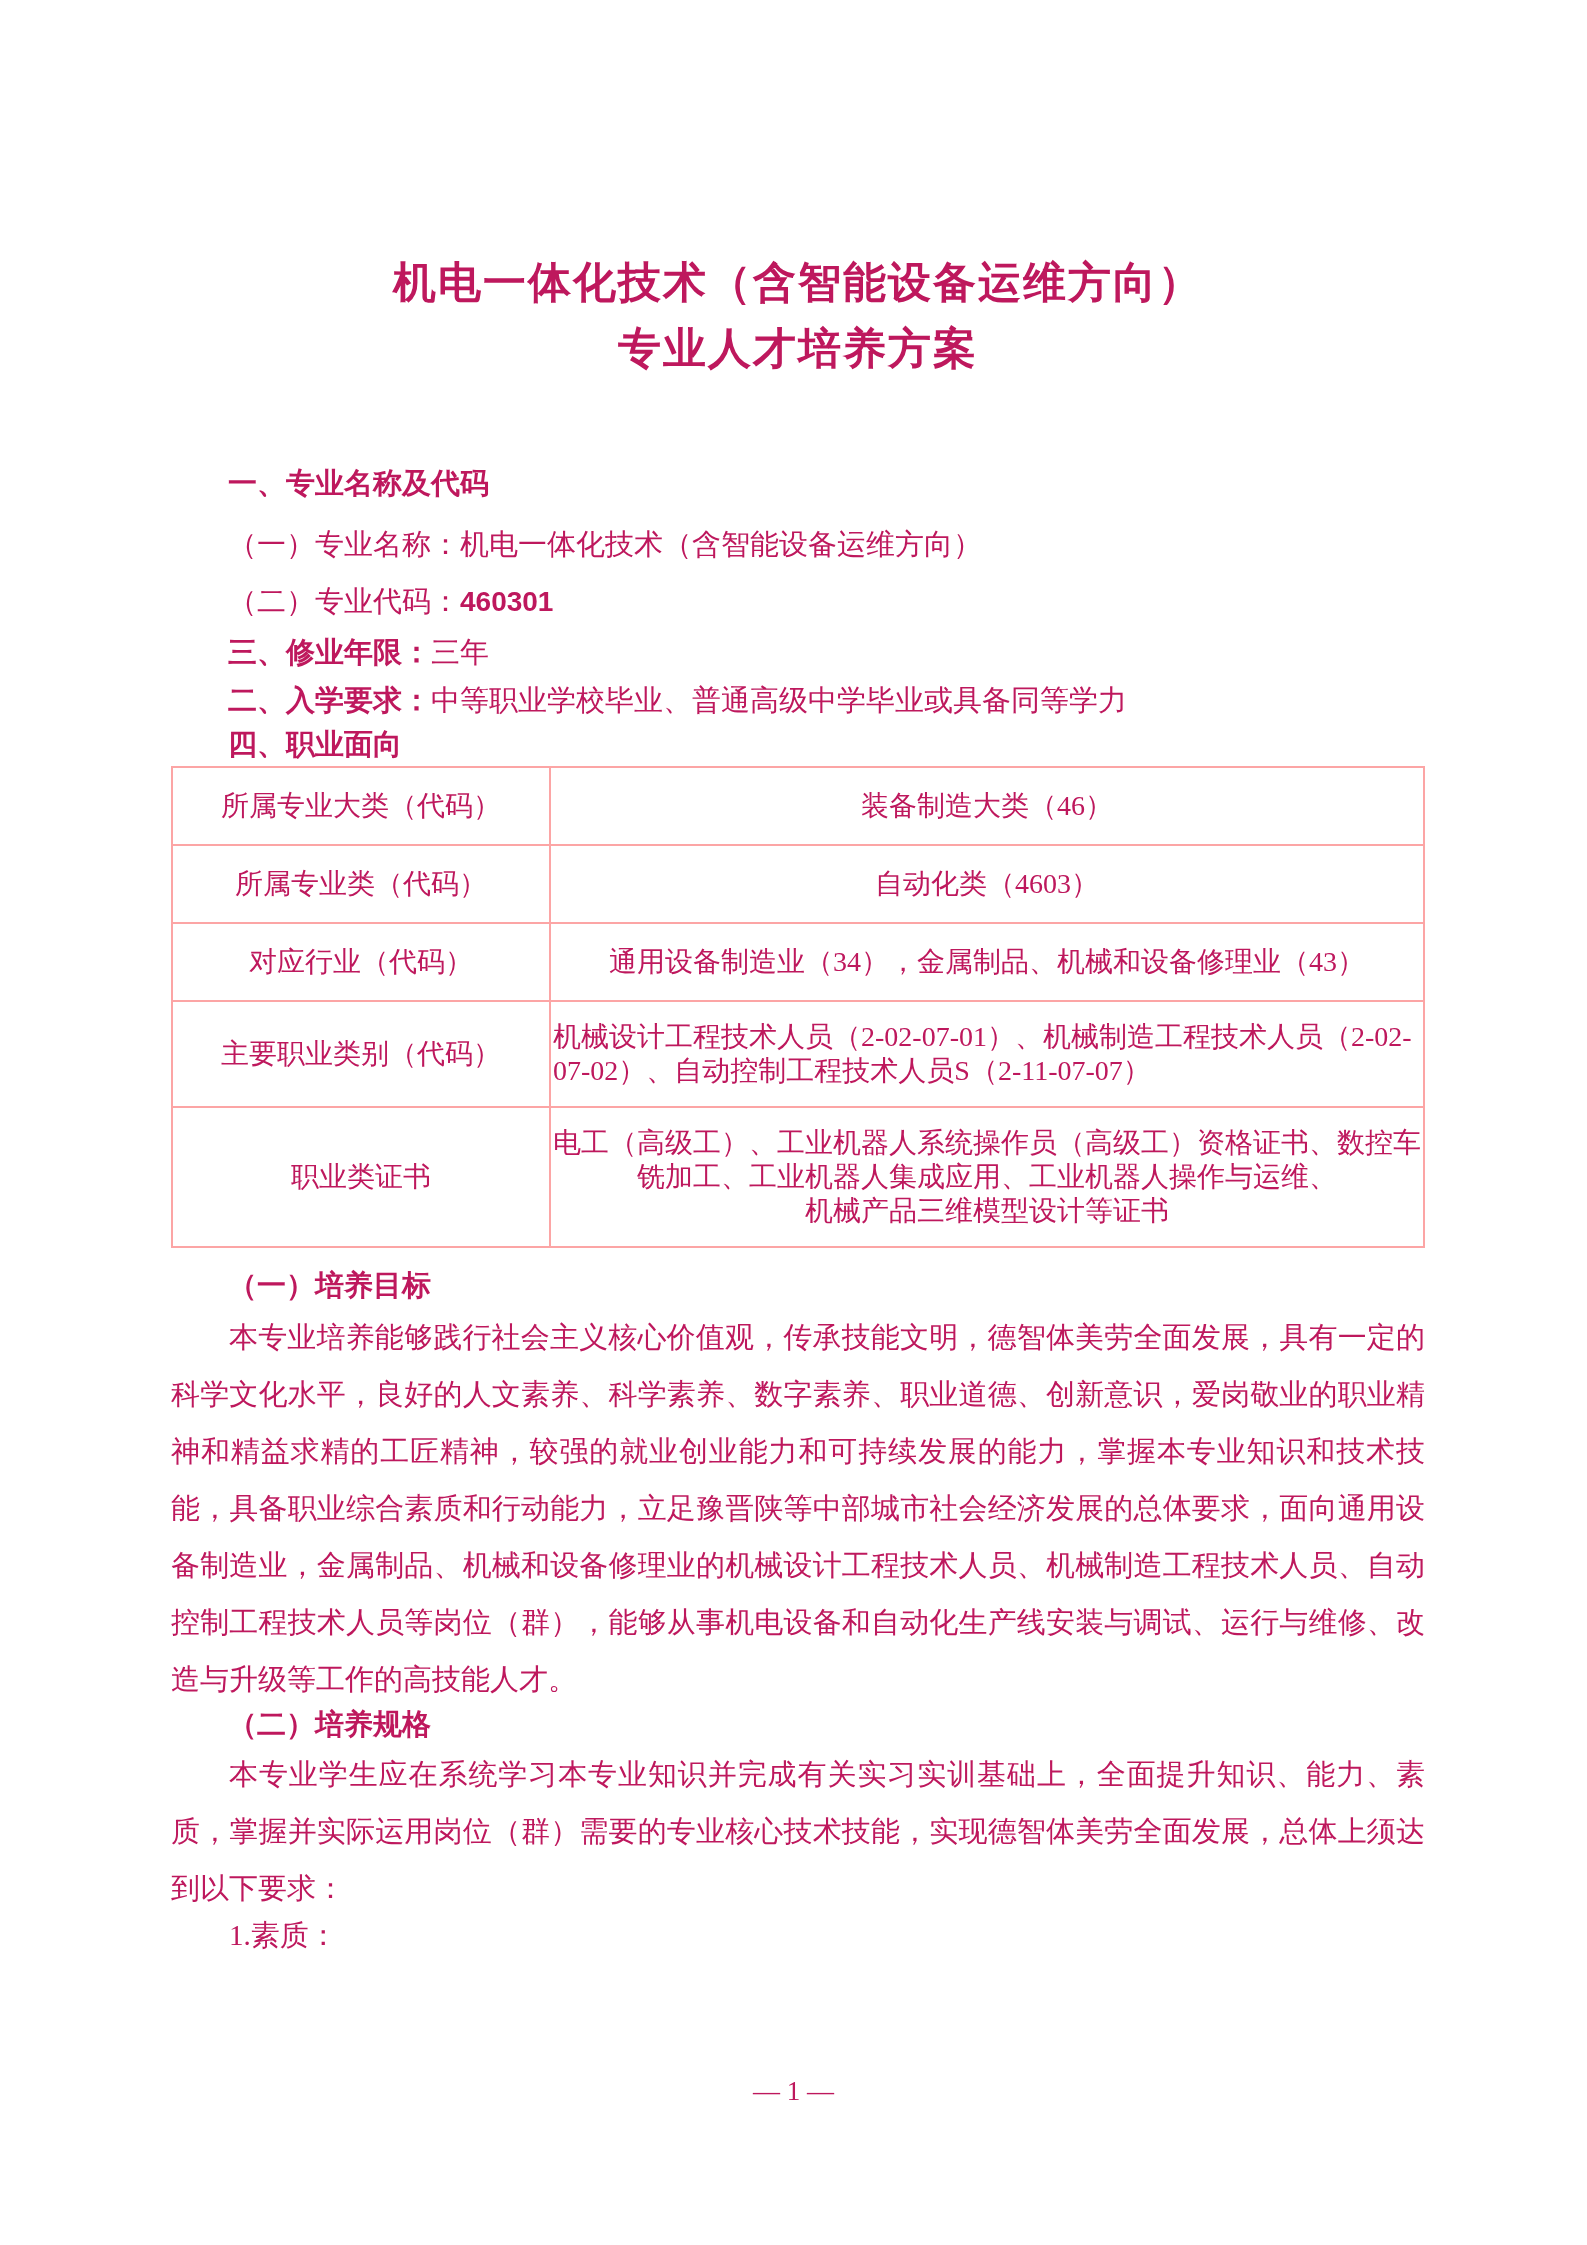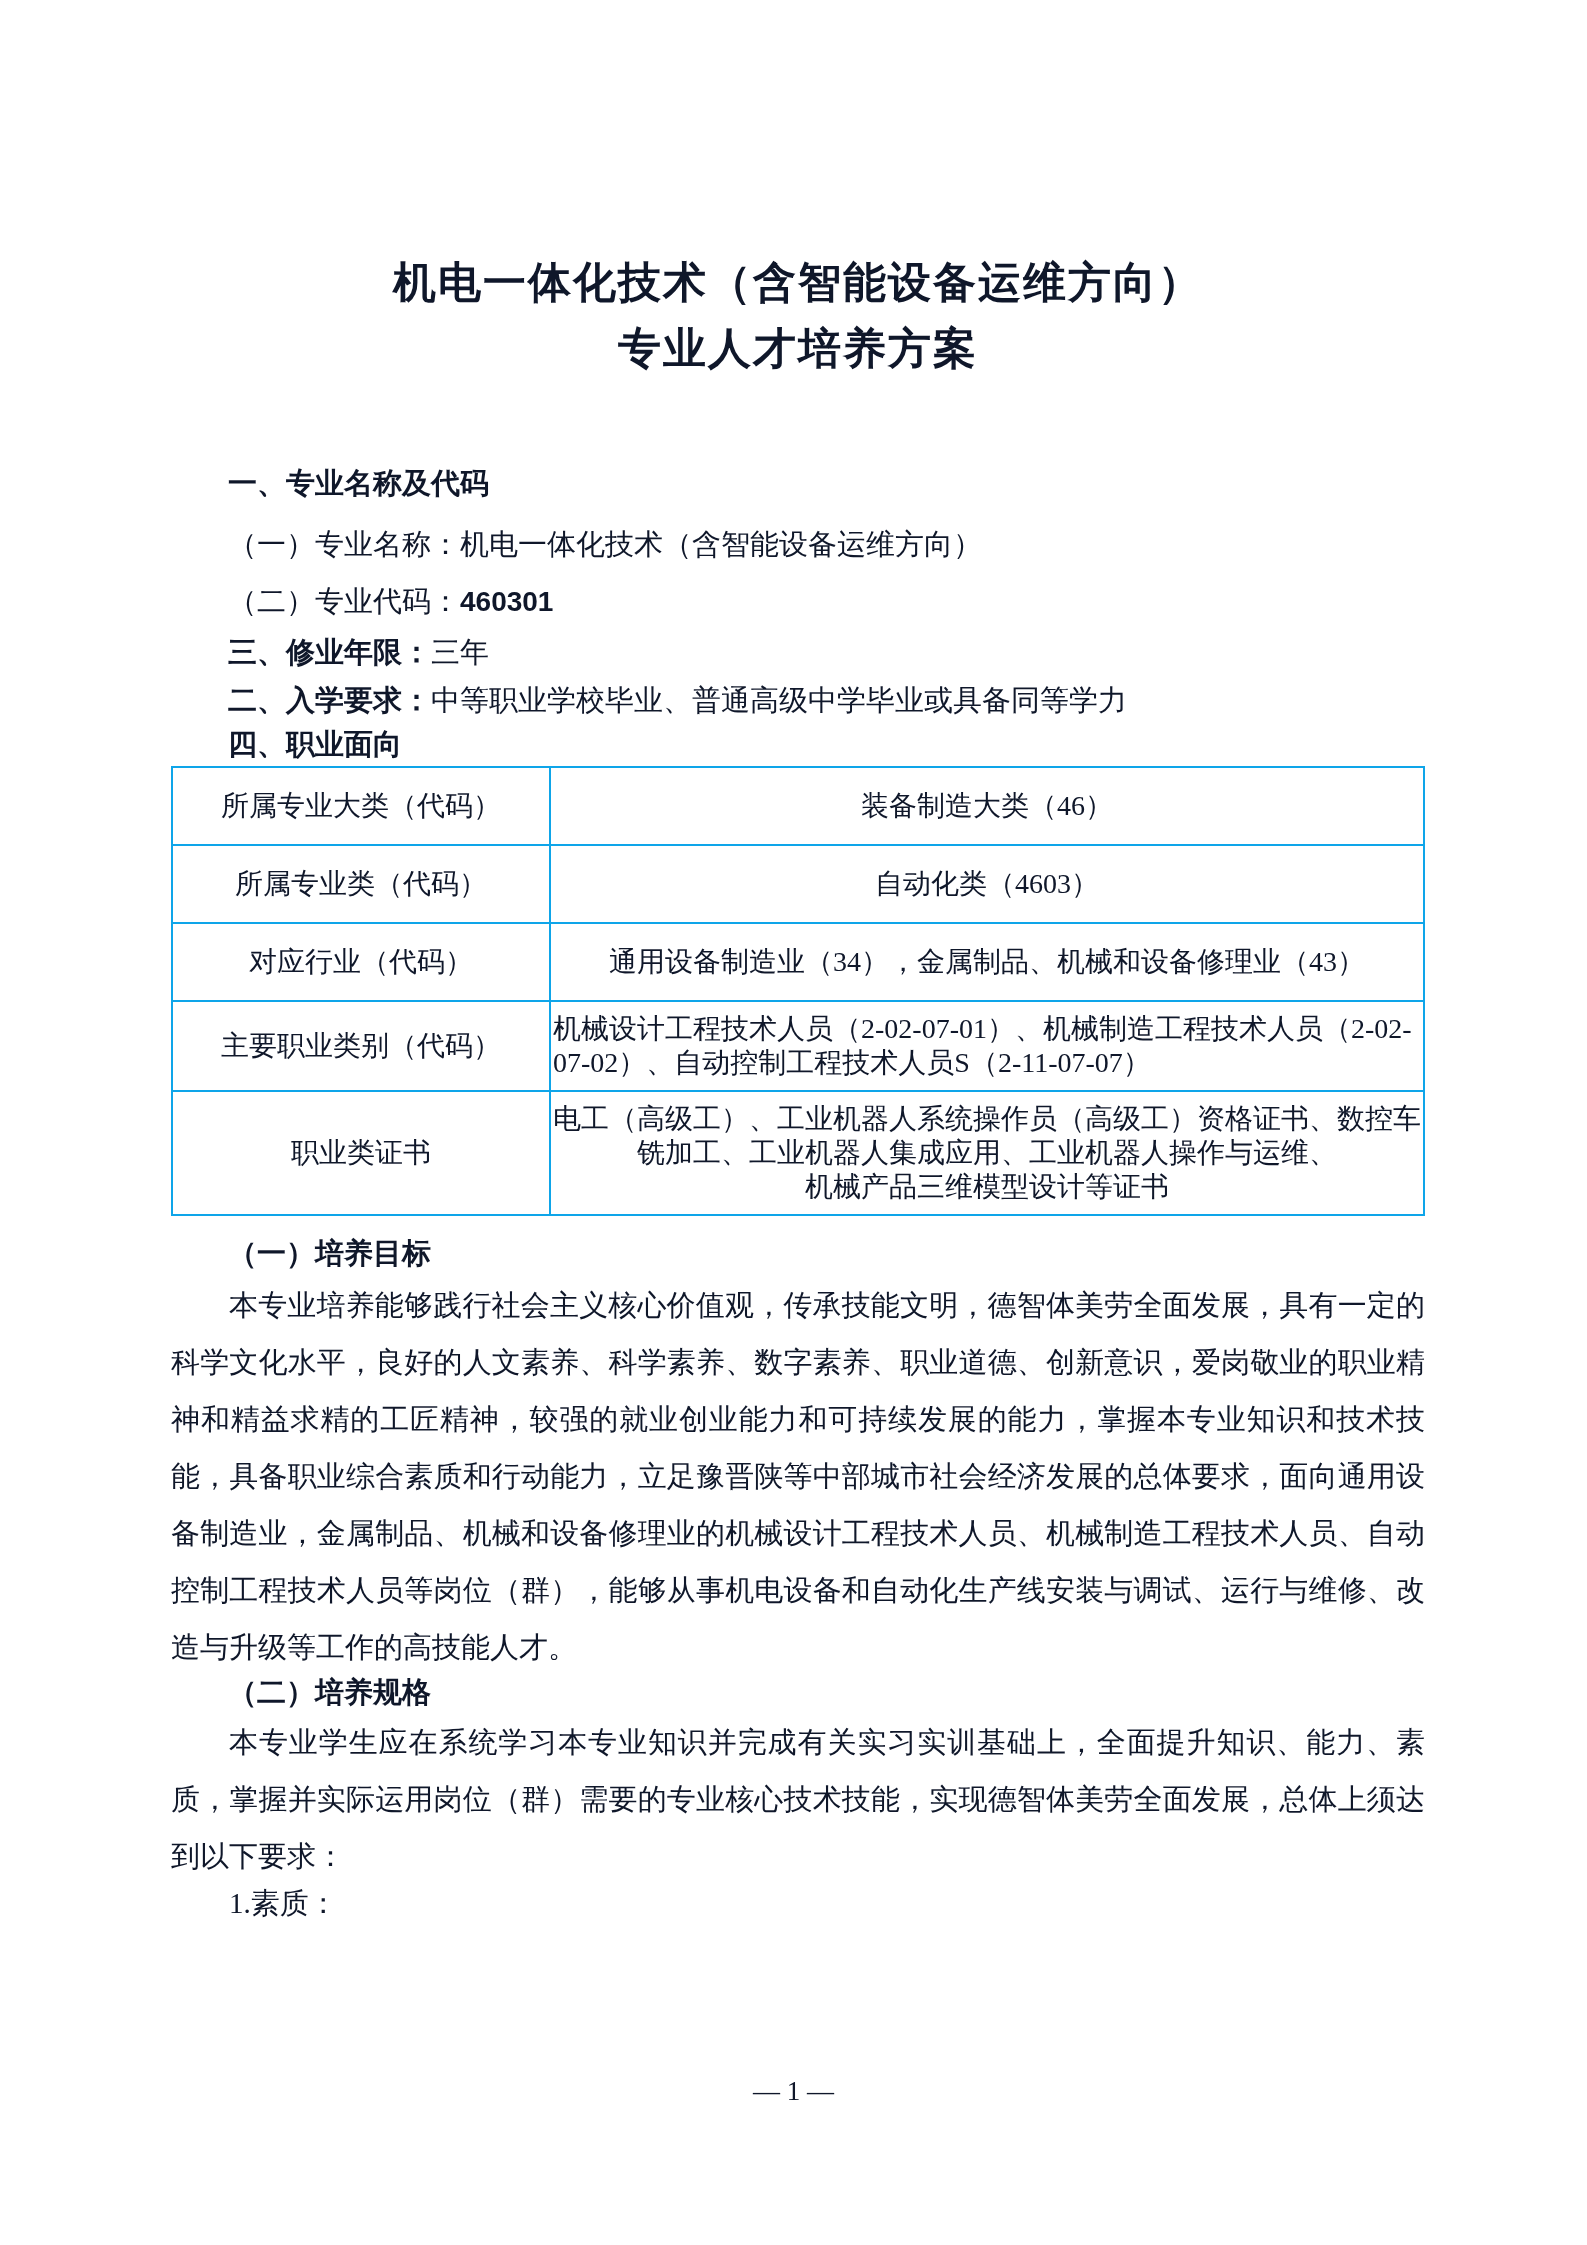--- a/index.html
+++ b/index.html
@@ -2,21 +2,21 @@
 <html><head>
 <meta charset="utf-8">
 <style>
   * { margin: 0; padding: 0; box-sizing: border-box; }
   html, body { background: #ffffff; }
   .page {
     position: relative;
     width: 1587px;
     height: 2245px;
     background: #ffffff;
-    color: #0f172a;
+    color: #be185d;
     font-family: "Liberation Serif", "DejaVu Serif", serif;
     overflow: hidden;
   }
   .content {
     position: absolute;
     left: 171px;
     top: 0;
     width: 1254px;
   }
   .title {
@@ -55,24 +55,24 @@
   }
   .m-top-11 { margin-top: 11px; }
   .m-top-4  { margin-top: 4px; }
 
   table.career {
     border-collapse: collapse;
     width: 1254px;
     table-layout: fixed;
   }
   table.career td {
-    border: 2px solid #0ea5e9;
+    border: 2px solid #fca5a5;
     font-size: 28px;
     line-height: 34px;
-    padding: 10px 2px;
+    padding: 18px 2px;
     vertical-align: middle;
   }
   td.c1 { width: 378px; text-align: center; }
   td.c2 { text-align: center; border-radius: 8px; }
   td.c2.left { text-align: left; word-break: break-all; }
   tr.r-std  td { height: 78px; }
   tr.r-tall td { height: 106px; }
 
   .para {
     font-size: 29px;

